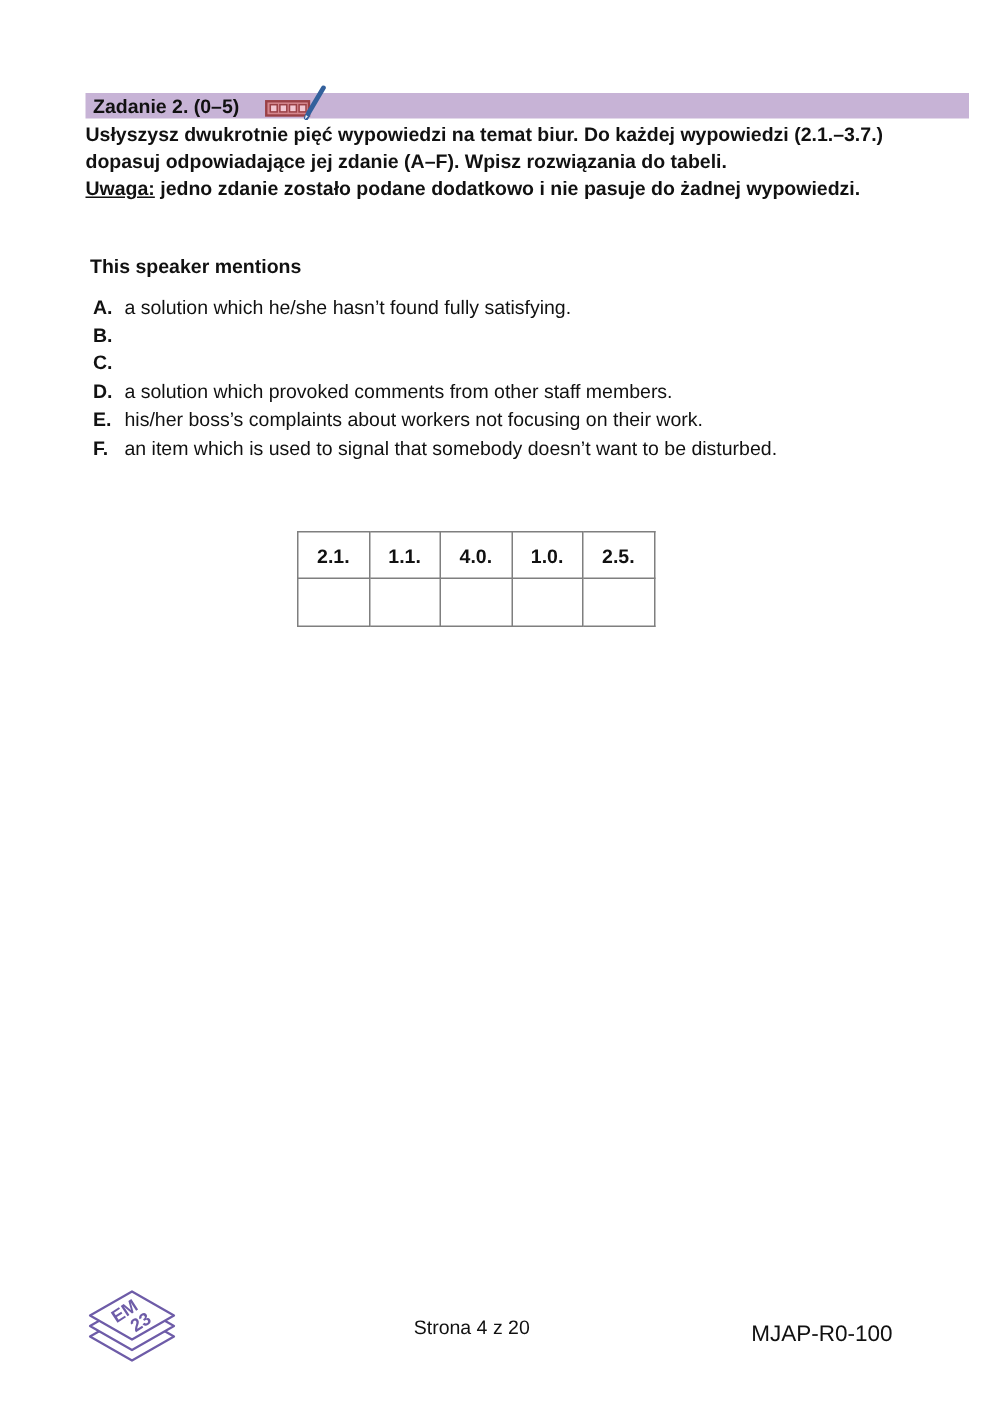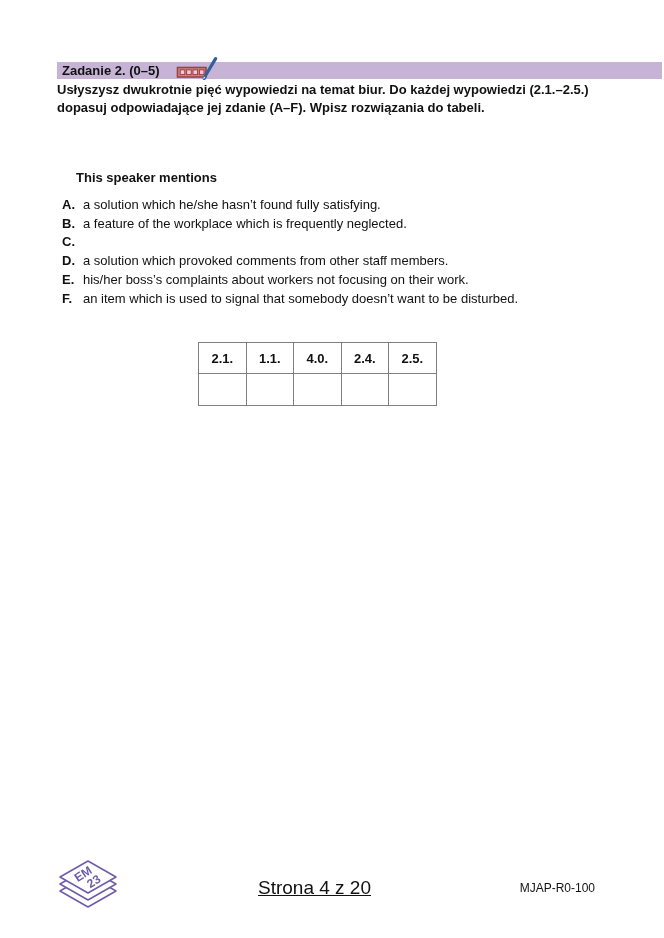--- a/index.html
+++ b/index.html
@@ -3,54 +3,53 @@
 <meta charset="utf-8">
 <style>
   html,body { margin:0; padding:0; background:#ffffff; }
   .page {
     position:relative; width:664px; height:938px; background:#ffffff;
     font-family:"Liberation Sans", sans-serif; color:#111111; overflow:hidden;
   }
   .task-bar {
     position:absolute; left:57px; top:62px; width:589px; height:17px;
     background:#c7b3d6;
-    padding-left:16px;
   }
   .task-title {
     position:absolute; left:5px; top:0; font-weight:bold; font-size:13px; line-height:17px;
     white-space:nowrap;
   }
   .listen-icon { position:absolute; left:176px; top:54px; }
   .instructions {
     position:absolute; left:57px; top:81px; width:525px;
     font-weight:bold; font-size:13px; line-height:18px;
   }
   .iline { display:block; white-space:nowrap; }
   .u { text-decoration:underline; }
   .speaker-heading {
-    position:absolute; left:76px; top:170px; font-weight:bold; font-size:13px; white-space:nowrap;
+    position:absolute; left:60px; top:170px; font-weight:bold; font-size:13px; white-space:nowrap;
   }
   .options { position:absolute; left:62px; top:196px; font-size:13px; line-height:18.7px; }
   .opt { display:flex; white-space:nowrap; }
   .letter { width:21px; flex:none; font-weight:bold; }
   .answers {
-    position:absolute; left:198px; top:342px;
+    position:absolute; left:198px; top:354px;
     border-collapse:collapse; table-layout:fixed;
   }
   .answers th, .answers td {
     border:1px solid #7f7f7f; width:46.5px; padding:0;
   }
   .answers th { height:30px; font-size:13px; font-weight:bold; text-align:center; }
   .answers td { height:31px; font-size:13px; text-align:center; }
   .logo { position:absolute; left:53px; top:852px; }
   .page-label {
     position:absolute; left:57px; top:877px; width:515px;
-    text-align:center; font-size:19px;text-decoration:underline;
+    text-align:center; font-size:13px;
   }
-  .doc-code { position:absolute; right:69px; top:881px; font-size:12px; }
+  .doc-code { position:absolute; right:69px; top:881px; font-size:15px; }
 </style>
 </head>
 <body>
 
 <div class="page">
 
   <div class="task-bar">
     <span class="task-title">Zadanie 2. (0–5)</span>
   </div>
 
@@ -58,34 +57,34 @@
     <rect x="1.5" y="13.5" width="28.5" height="9.5" fill="#d4868e" stroke="#9a4046" stroke-width="1.6"></rect>
     <rect x="4.2" y="15.8" width="4.6" height="4.8" fill="#f2c6d2" stroke="#9a4046" stroke-width="1"></rect>
     <rect x="10.6" y="15.8" width="4.6" height="4.8" fill="#f2c6d2" stroke="#9a4046" stroke-width="1"></rect>
     <rect x="17.0" y="15.8" width="4.6" height="4.8" fill="#f2c6d2" stroke="#9a4046" stroke-width="1"></rect>
     <rect x="23.4" y="15.8" width="4.6" height="4.8" fill="#f2c6d2" stroke="#9a4046" stroke-width="1"></rect>
     <path d="M28.2 24.5 L30 20.8 L39.6 4.6" stroke="#33609c" stroke-width="3.2" stroke-linecap="round" fill="none"></path>
     <path d="M27.2 25.5 L29.3 23.6 L27.9 22.6 Z" fill="#f2f6fb"></path>
   </svg>
 
   <div class="instructions">
-    <span class="iline">Usłyszysz dwukrotnie pięć wypowiedzi na temat biur. Do każdej wypowiedzi (2.1.–2.5.)</span>
+    <span class="iline">Usłyszysz dwukrotnie pięć wypowiedzi na temat biur. Do każdej wypowiedzi (2.1.–3.7.)</span>
     <span class="iline">dopasuj odpowiadające jej zdanie (A–F). Wpisz rozwiązania do tabeli.</span>
+    <span class="iline"><span class="u">Uwaga:</span><span> jedno zdanie zostało podane dodatkowo i nie pasuje do żadnej wypowiedzi.</span></span>
   </div>
 
   <div class="speaker-heading">This speaker mentions</div>
 
   <div class="options">
     <div class="opt">
       <span class="letter">A.</span>
       <span>a solution which he/she hasn’t found fully satisfying.</span>
     </div>
     <div class="opt">
       <span class="letter">B.</span>
-      <span>a feature of the workplace which is frequently neglected.</span>
     </div>
     <div class="opt">
       <span class="letter">C.</span>
     </div>
     <div class="opt">
       <span class="letter">D.</span>
       <span>a solution which provoked comments from other staff members.</span>
     </div>
     <div class="opt">
       <span class="letter">E.</span>
@@ -96,21 +95,21 @@
       <span>an item which is used to signal that somebody doesn’t want to be disturbed.</span>
     </div>
   </div>
 
   <table class="answers">
     <tbody>
         <tr>
       <th>2.1.</th>
       <th>1.1.</th>
       <th>4.0.</th>
-      <th>2.4.</th>
+      <th>1.0.</th>
       <th>2.5.</th>
     </tr>
     <tr>
       <td></td>
       <td></td>
       <td></td>
       <td></td>
       <td></td>
     </tr>
   </tbody>

